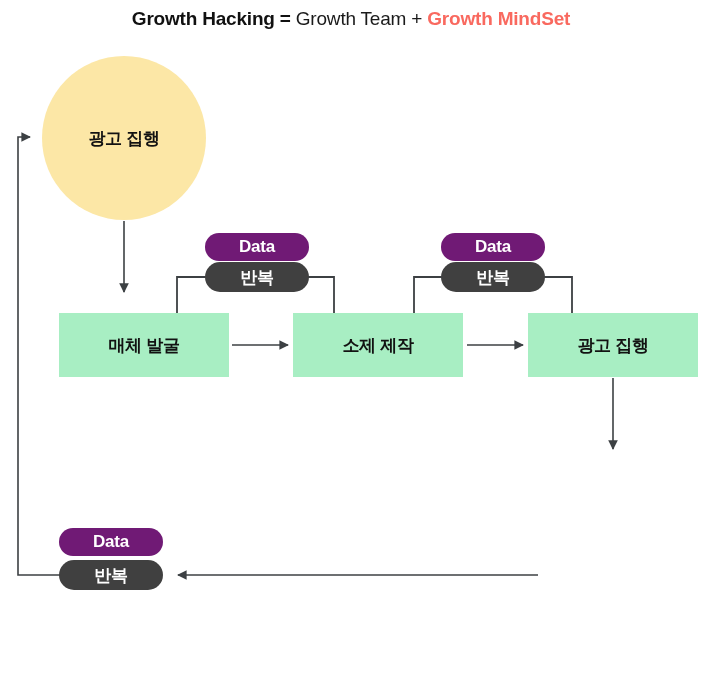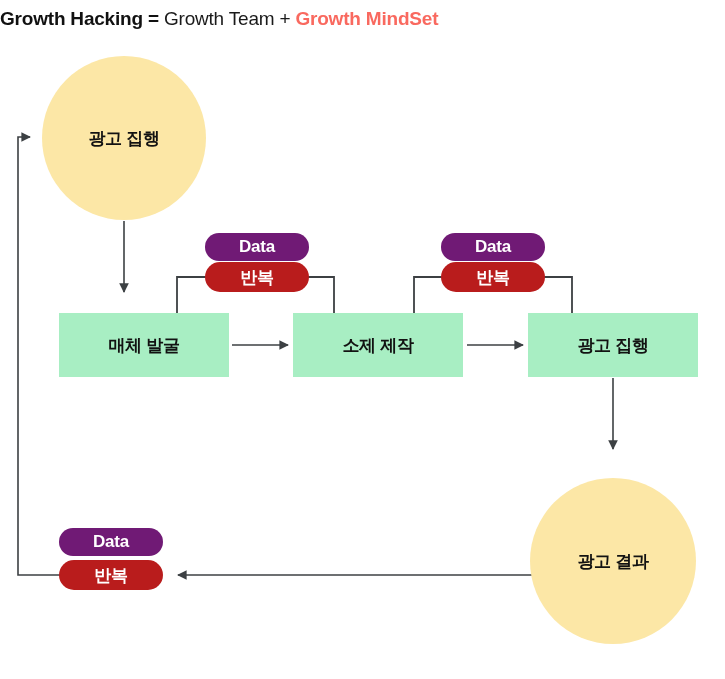--- a/index.html
+++ b/index.html
@@ -23,21 +23,21 @@
     width: 725px;
     height: 679px;
   }
 
   
   .title {
     position: absolute;
     left: 0;
     top: 6px;
     width: 702px;
-    text-align: left;
+    text-align: center;
     font-size: 19px;
     line-height: 26px;
     letter-spacing: -0.2px;
     white-space: nowrap;
   }
   .title .seg-bold   { font-weight: 700; color: #111111; }
   .title .seg-normal { font-weight: 400; color: #1a1a1a; }
   .title .seg-accent { font-weight: 700; color: #f9695f; }
 
   
@@ -87,21 +87,21 @@
     position: absolute;
     border-radius: 999px;
     display: flex;
     align-items: center;
     justify-content: center;
     font-weight: 700;
     color: #ffffff;
     letter-spacing: -0.2px;
   }
   .pill.data   { background: #701a75; font-size: 17px; }
-  .pill.repeat { background: #b91c1c; font-size: 17px; }
+  .pill.repeat { background: #404040; font-size: 17px; }
 
   #pill-data-1   { left: 205px; top: 233px; width: 104px; height: 28px; }
   #pill-repeat-1 { left: 205px; top: 262px; width: 104px; height: 30px; }
 
   #pill-data-2   { left: 441px; top: 233px; width: 104px; height: 28px; }
   #pill-repeat-2 { left: 441px; top: 262px; width: 104px; height: 30px; }
 
   #pill-data-3   { left: 59px;  top: 528px; width: 104px; height: 28px; }
   #pill-repeat-3 { left: 59px;  top: 560px; width: 104px; height: 30px; }
 </style>
@@ -133,21 +133,20 @@
 
     <path d="M 60 575 L 18 575 L 18 137 L 30 137" fill="none" stroke="#3c4043" stroke-width="1.6" marker-end="url(#arrowEnd)"></path>
 
     <path d="M 177 313 L 177 277 L 334 277 L 334 313" fill="none" stroke="#3c4043" stroke-width="1.8"></path>
 
     <path d="M 414 313 L 414 277 L 572 277 L 572 313" fill="none" stroke="#3c4043" stroke-width="1.8"></path>
   </svg>
 
   <div id="circle-ad-run" class="circle-node">광고 집행</div>
 
-  <div id="circle-ad-result" class="circle-node">광고 결과</div>
 
   <div id="box-media-discovery" class="box-node">매체 발굴</div>
 
   <div id="box-creative-make" class="box-node">소제 제작</div>
 
   <div id="box-ad-run" class="box-node">광고 집행</div>
 
   <div id="pill-data-1" class="pill data">Data</div>
   <div id="pill-repeat-1" class="pill repeat">반복</div>
 

